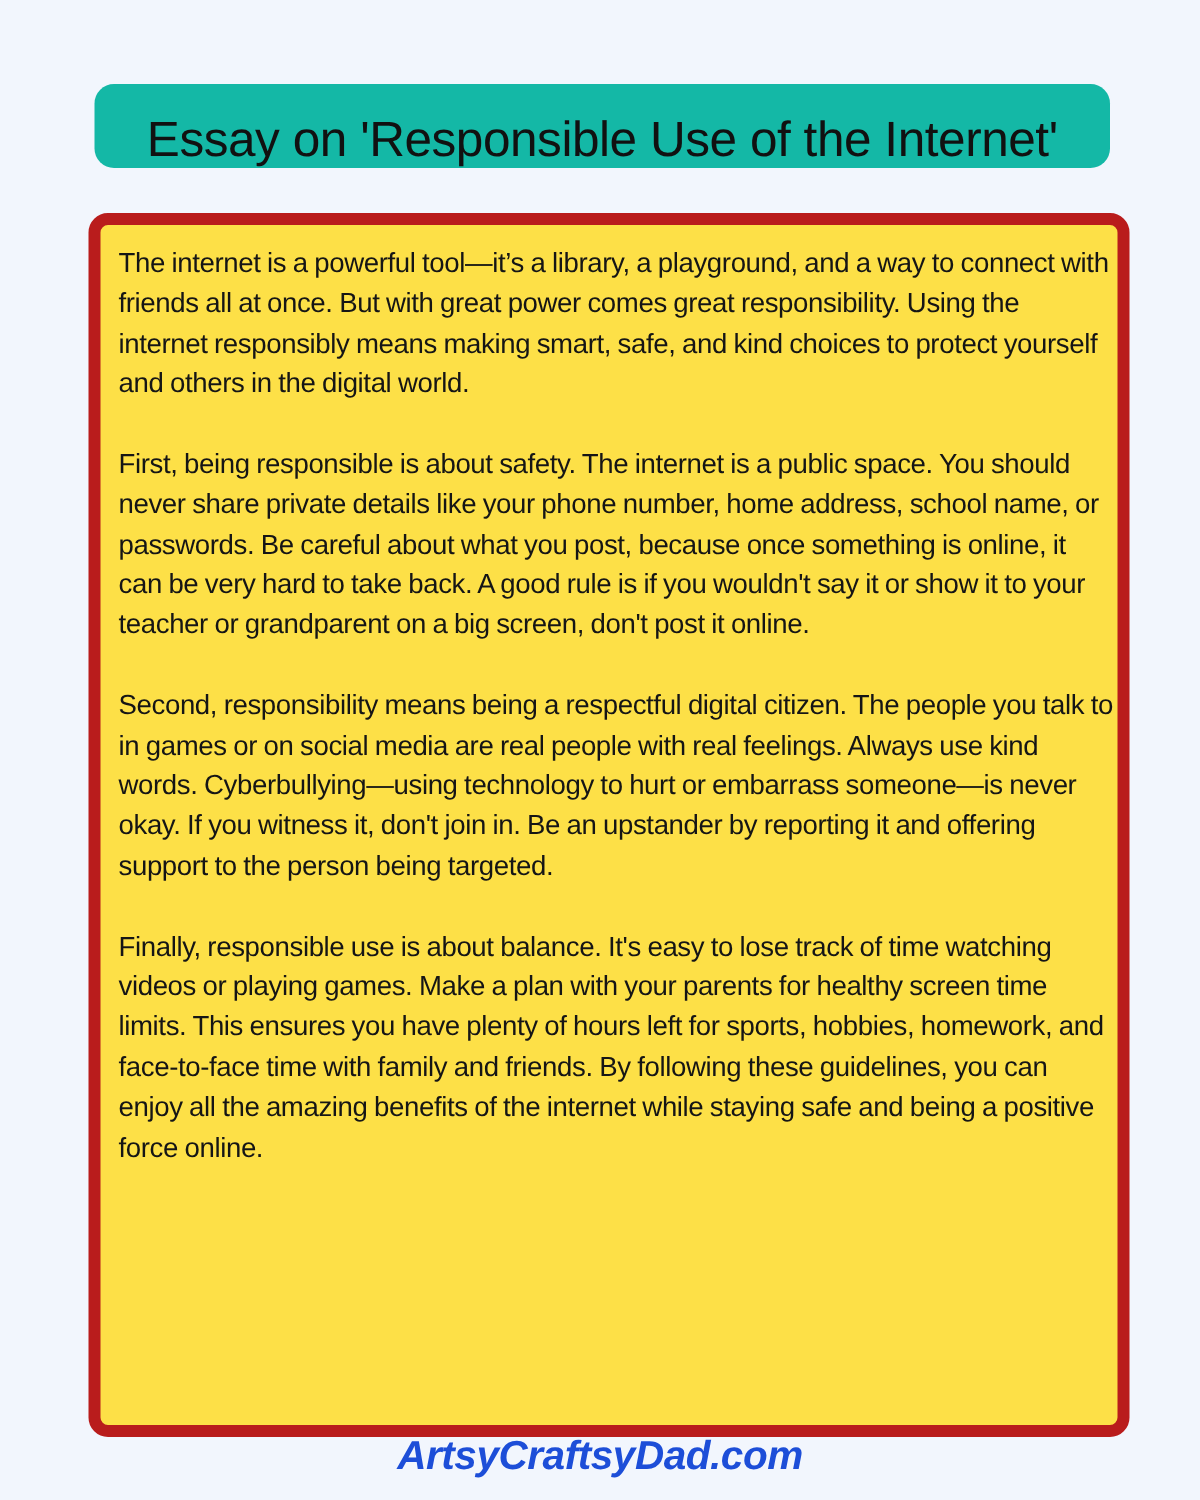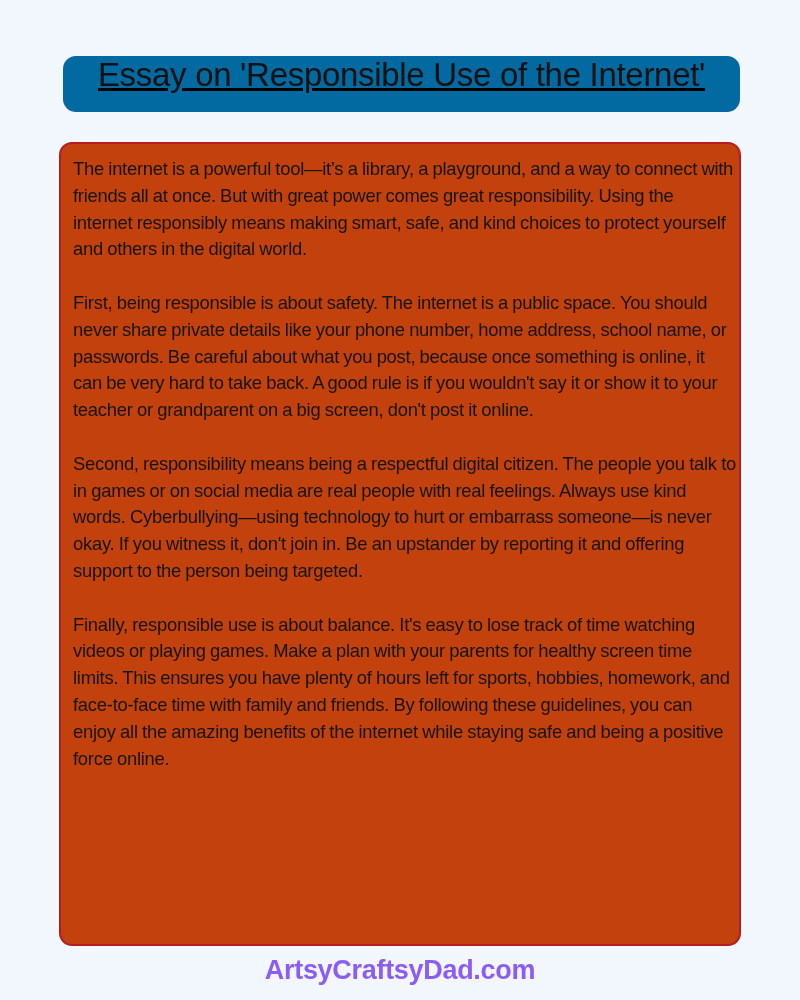--- a/index.html
+++ b/index.html
@@ -7,37 +7,37 @@
     width: 800px; height: 1000px;
     background: #f2f6fd;
     position: relative;
     overflow: hidden;
     font-family: "Liberation Sans", sans-serif;
   }
   .title-pill {
     position: absolute;
     left: 63px; top: 56px;
     width: 677px; height: 56px;
-    background: #0369a1;
+    background: #14b8a6;
     border-radius: 13px;
-    display: flex; align-items: flex-start; justify-content: center; text-decoration: underline;
+    display: flex; align-items: flex-end; justify-content: center;
   }
   .title-text {
     font-family: "Liberation Sans", sans-serif;
     font-size: 33px;
     color: #111;
     white-space: nowrap;
     letter-spacing: -0.3px;
   }
   .essay-box {
     position: absolute;
     left: 59px; top: 142px;
     width: 678px; height: 800px;
-    background: #c2410c;
-    border: 2px solid #b91c1c;
+    background: #fde047;
+    border: 8px solid #b91c1c;
     border-radius: 13px;
     box-sizing: content-box;
   }
   .essay-body {
     position: absolute;
     left: 12px; top: 12px;
     width: 664px;
   }
   .para {
     font-family: "Liberation Sans", sans-serif;
@@ -50,22 +50,23 @@
   }
   .para:last-child { margin-bottom: 0; }
   .footer-brand {
     position: absolute;
     left: 0; top: 955px;
     width: 800px;
     text-align: center;
     font-family: "Liberation Sans", sans-serif;
     font-weight: bold;
     font-size: 27px;
-    color: #8b5cf6;
+    color: #1d4ed8;
     letter-spacing: -0.3px;
+    font-style: italic;
   }
 </style>
 </head>
 <body>
 
 <div class="title-pill">
   <span class="title-text">Essay on 'Responsible Use of the Internet'</span>
 </div>
 
 <div class="essay-box">

